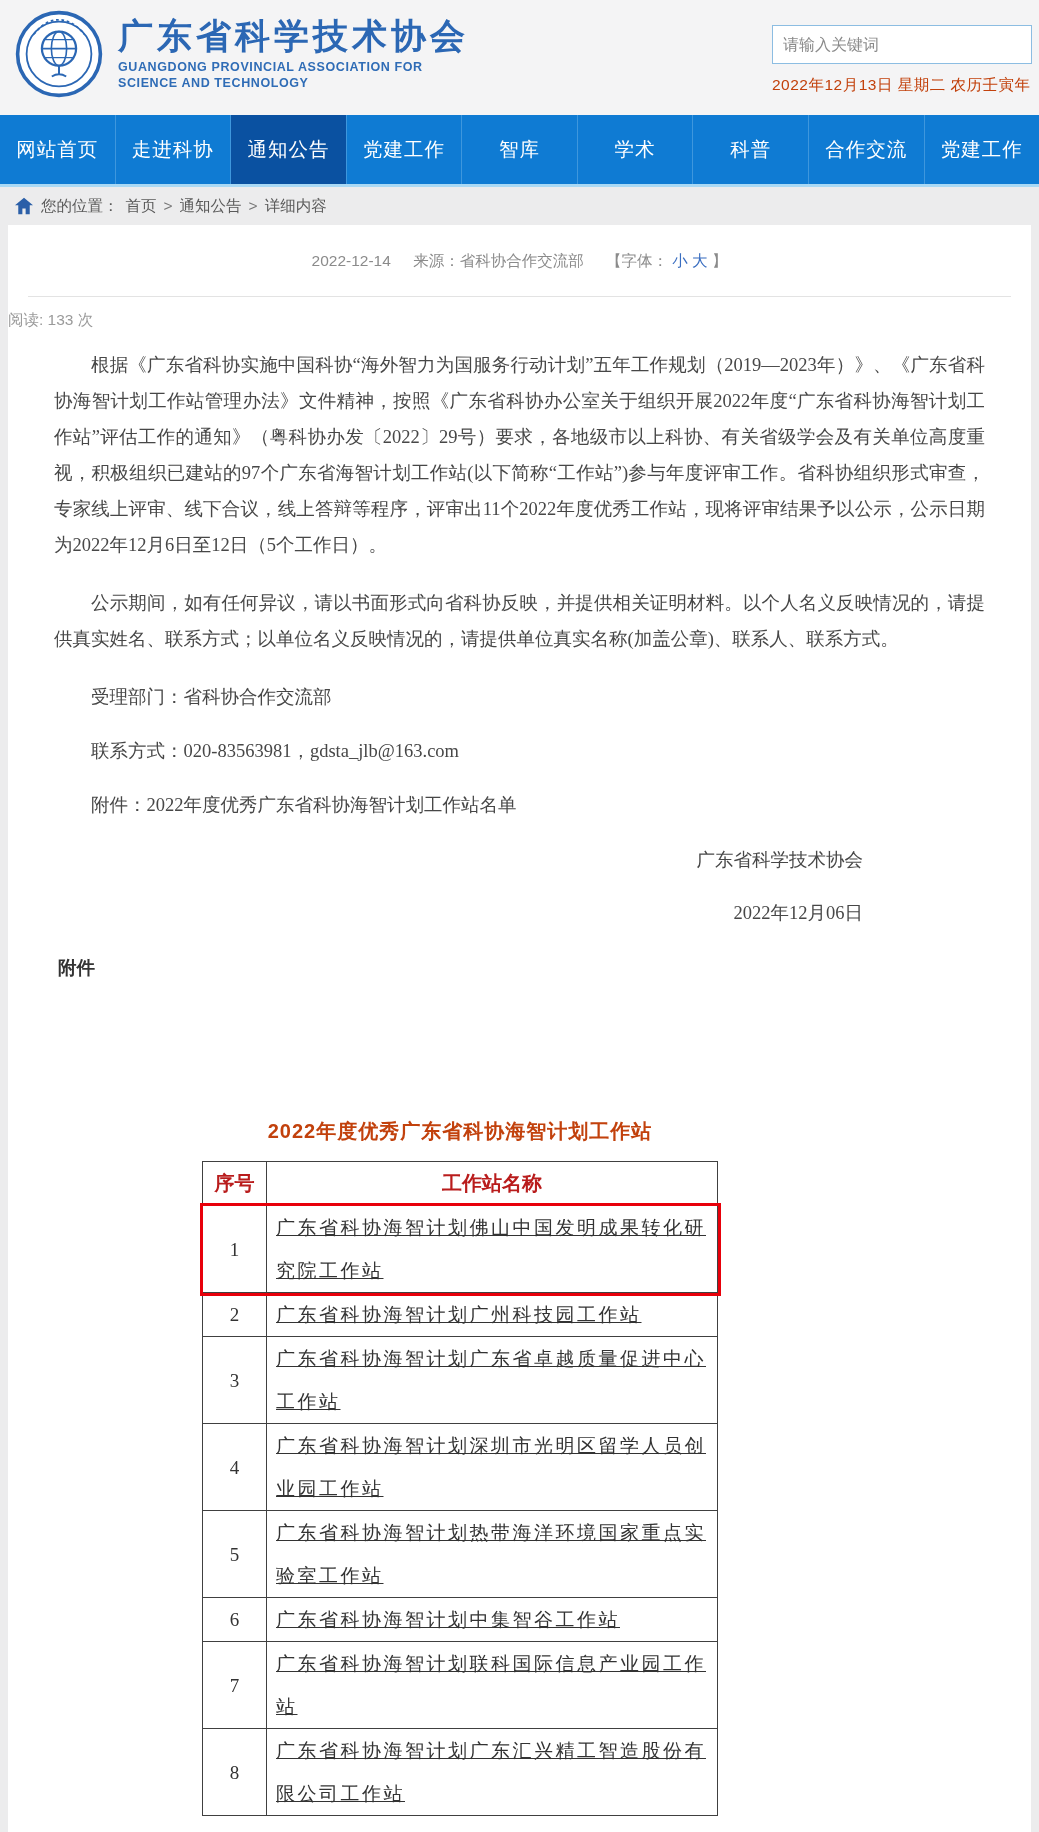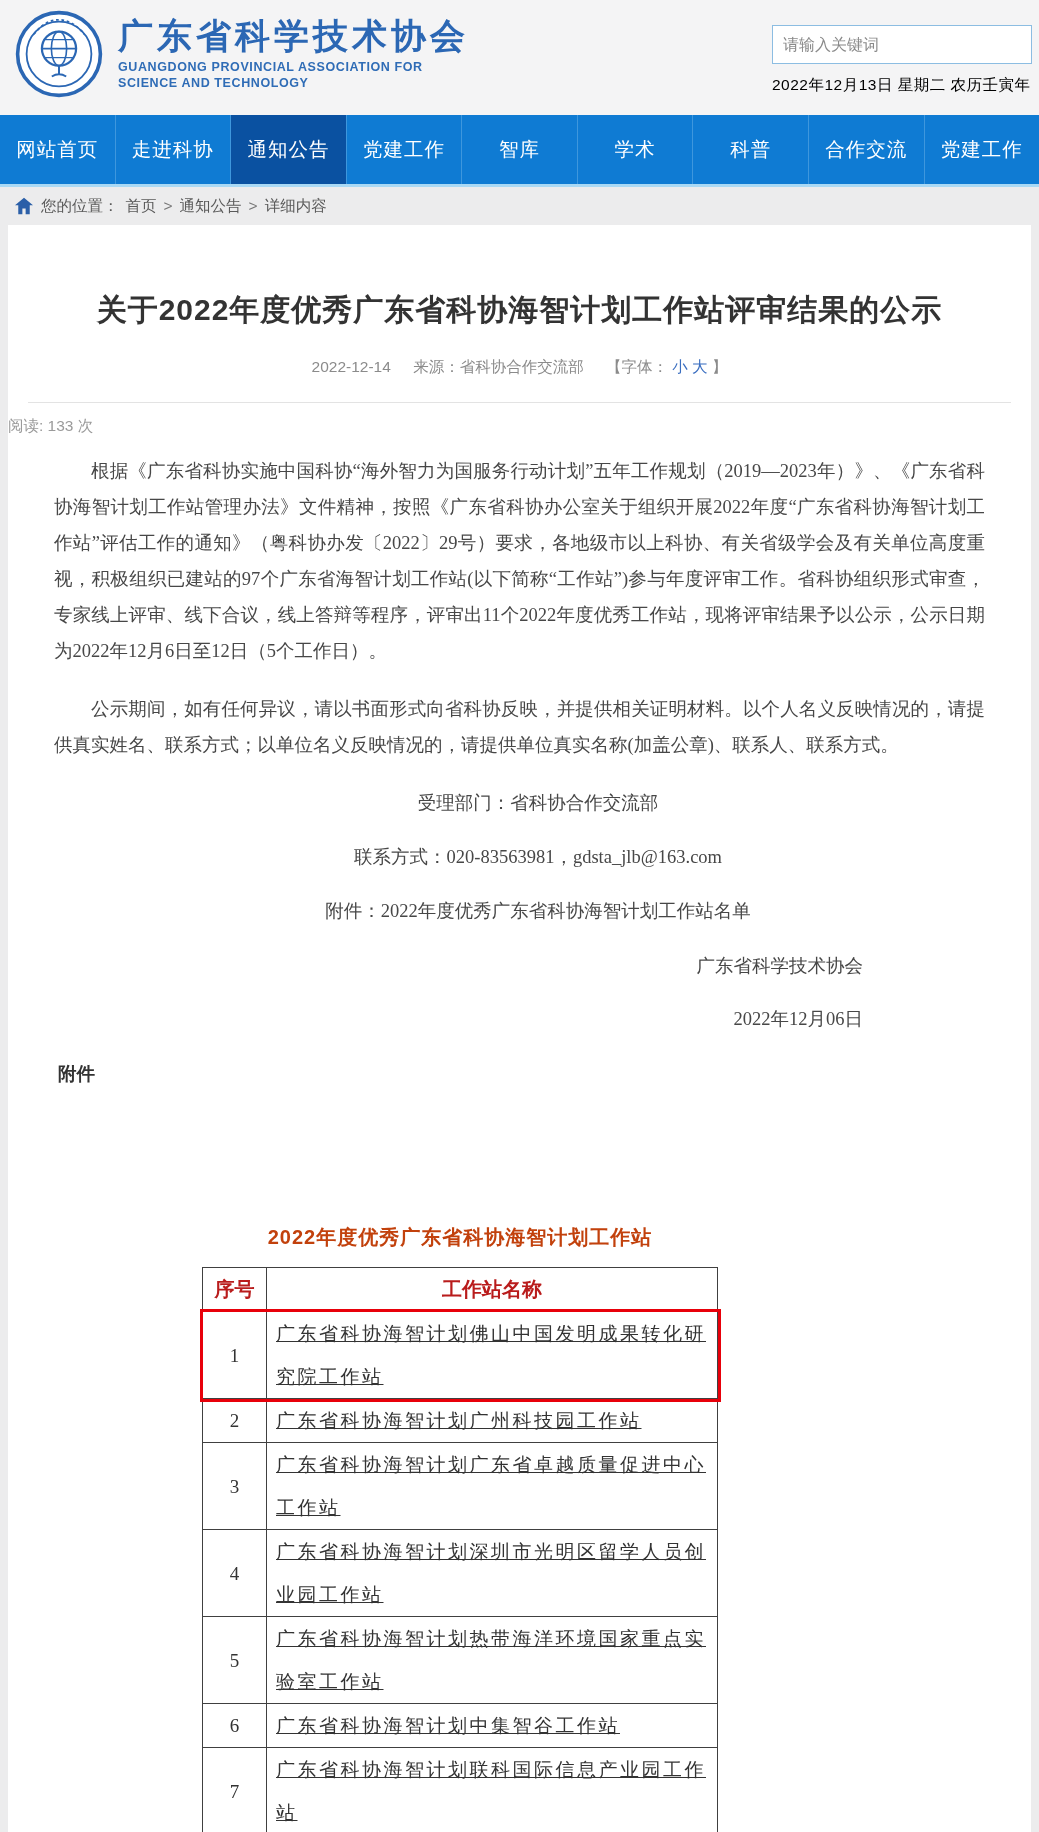--- a/index.html
+++ b/index.html
@@ -22,21 +22,21 @@
   .brand-en {
     font-size:12.5px; font-weight:bold; color:#2f6cb6; letter-spacing:0.6px; line-height:1.3; margin-top:4px;
   }
   .header-right { position:absolute; left:772px; top:25px; width:260px; }
   .search-input {
     width:100%; height:39px; border:1px solid #8cbde2; background:#fff;
     padding:0 10px; font-size:16px; color:#b91c1c; outline:none;
     font-family:"Liberation Sans","DejaVu Sans",sans-serif;
   }
   .search-input::placeholder { color:#8a8a8a; }
-  .header-date { margin-top:11px; color:#000000; font-size:15.5px; letter-spacing:0.5px; }
+  .header-date { margin-top:11px; color:#c2410c; font-size:15.5px; letter-spacing:0.5px; }
   
   .main-nav {
     display:flex; height:72px; background:#0f7bd3;
     border-bottom:3px solid #a9d9f5;
   }
   .nav-item {
     flex:1; display:flex; align-items:center; justify-content:center;
     color:#ffffff; font-size:19.5px; text-decoration:none; cursor:pointer;
     border-right:1px solid #3e97dd; letter-spacing:1px;
   }
@@ -65,21 +65,20 @@
   .read-count { text-align:left; padding-right:24px; margin-top:13px; color:#9a9a9a; font-size:15.5px; }
   .body-p {
     margin:16px 46px 0; font-size:18.5px; color:#474747; line-height:36px;
     text-indent:2em; text-align:justify;
     font-family:"Liberation Serif","DejaVu Serif",serif;
   }
   .body-p + .body-p { margin-top:22px; }
   .info-line {
     margin:26px 46px 0; font-size:18.5px; color:#474747; line-height:28px; text-indent:2em;
     font-family:"Liberation Serif","DejaVu Serif",serif;
-    text-align:center;
   }
   .sig-line {
     margin:28px 168px 0 46px; text-align:right; font-size:18.5px; color:#474747;
     font-family:"Liberation Serif","DejaVu Serif",serif;
   }
   .attachment-label {
     margin:30px 0 0 50px; font-size:18.5px; font-weight:bold; color:#333;
   }
   .big-spacer { height:138px; }
   .table-wrap { width:516px; margin-left:194px; }
@@ -155,21 +154,20 @@
   </span>
   <span>您的位置：</span>
   <a>首页</a>
   <span class="crumb-sep">&gt;</span>
   <a>通知公告</a>
   <span class="crumb-sep">&gt;</span>
   <span>详细内容</span>
 </div>
 
 <main class="card">
-  <h1 class="article-title">关于2022年度优秀广东省科协海智计划工作站评审结果的公示</h1>
 
   <div class="meta">
     <span>2022-12-14</span><span class="gap"></span>
     <span>来源：省科协合作交流部</span><span class="gap"></span>
     <span>【字体：</span>
     <span class="blue">小</span>
     <span class="blue">大</span>
     <span>】</span>
   </div>
 

